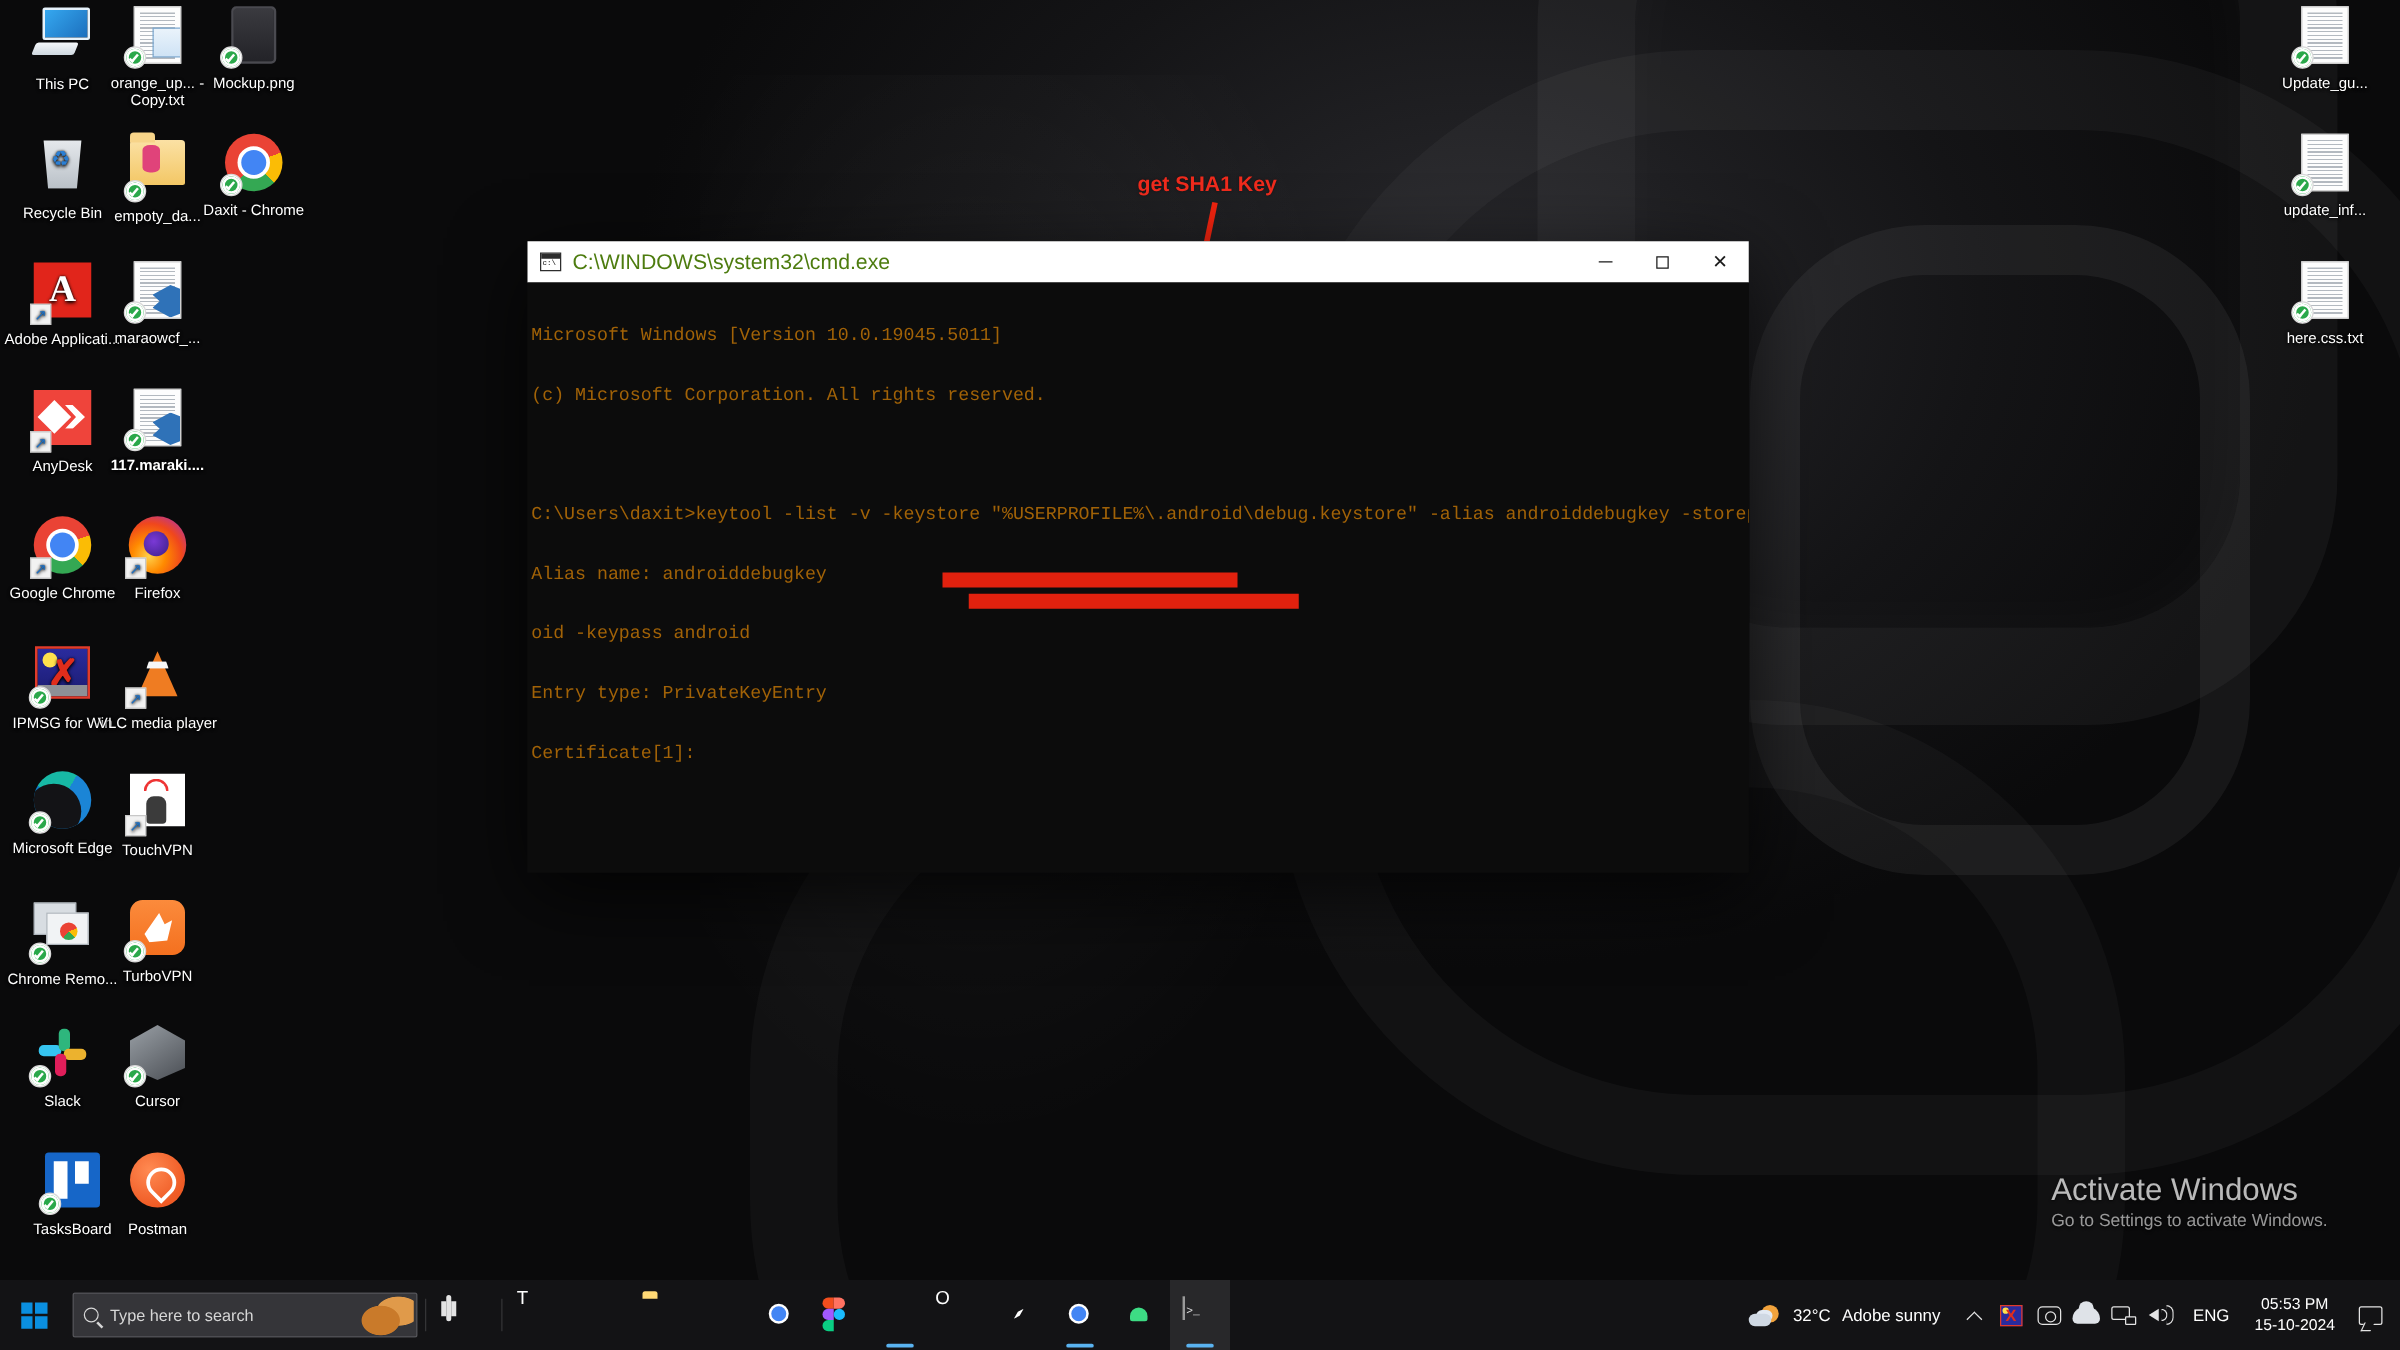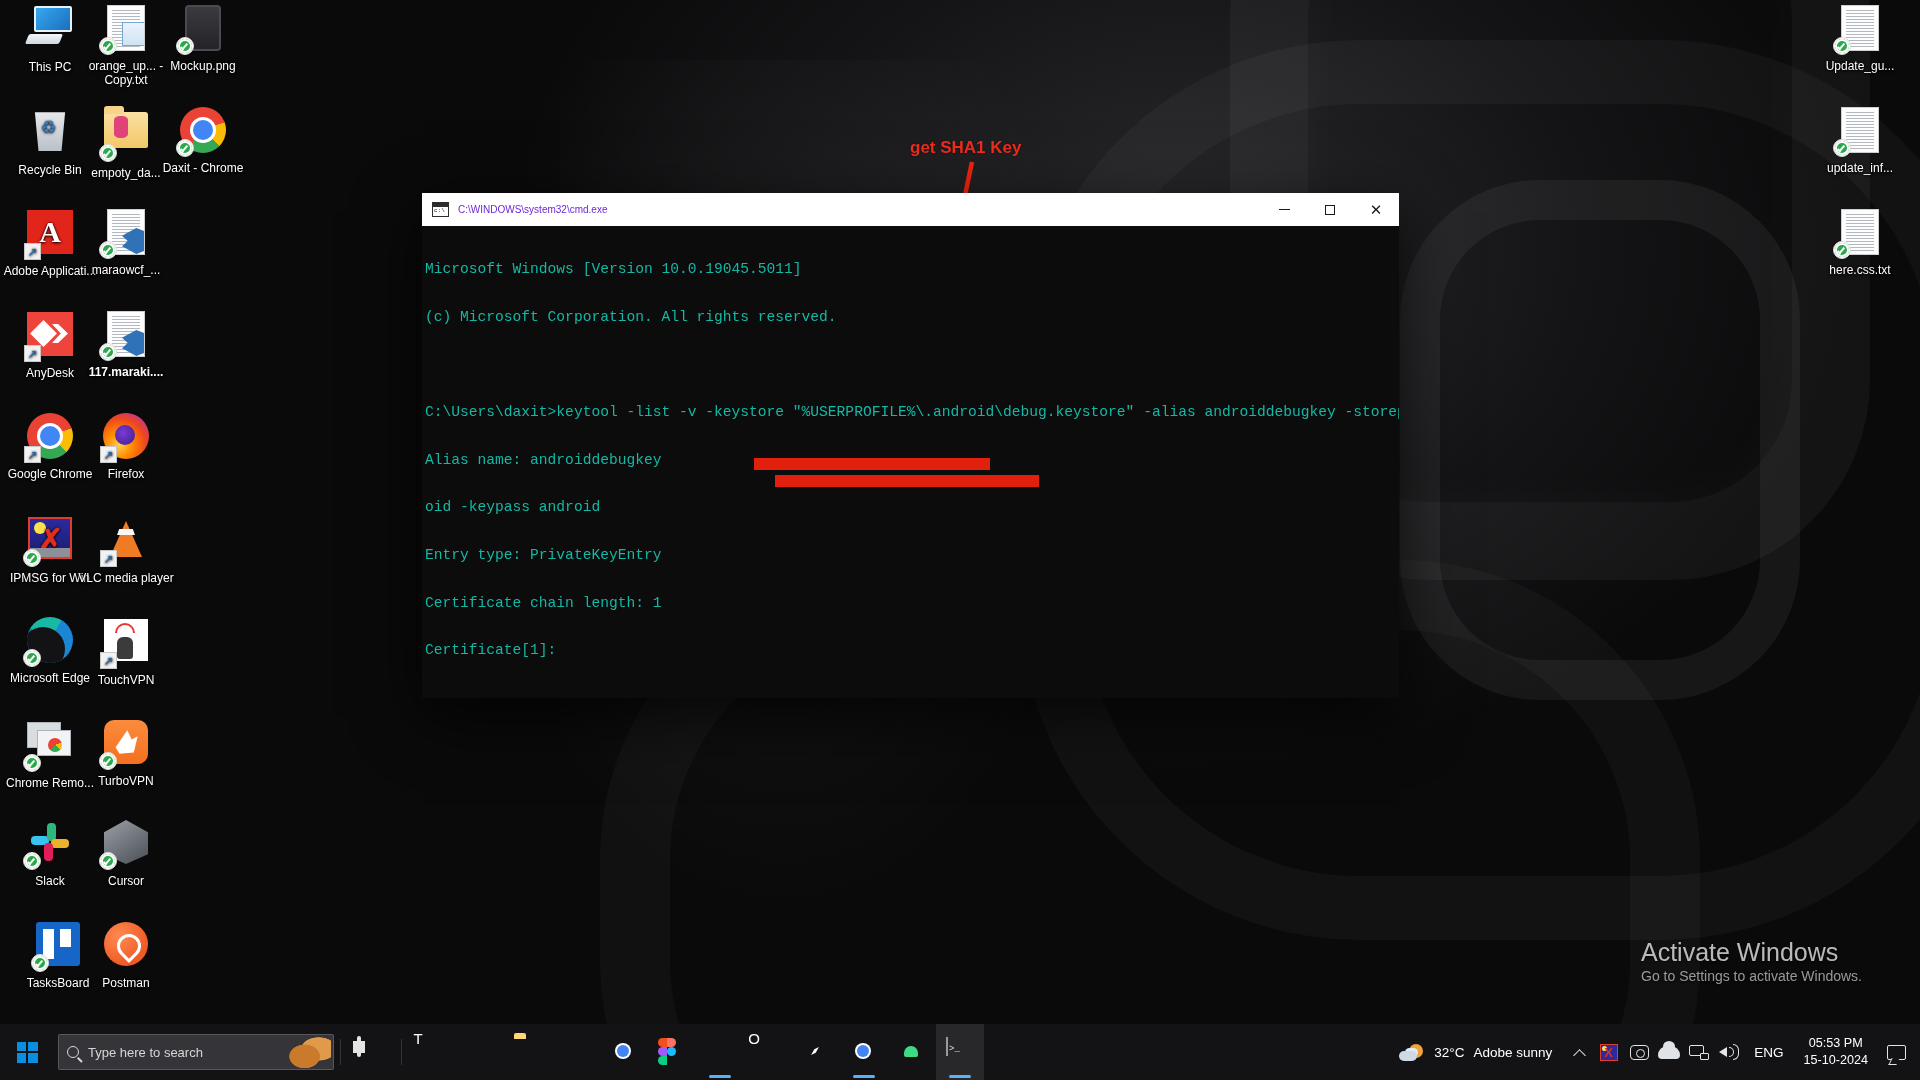--- a/index.html
+++ b/index.html
@@ -334,21 +334,21 @@
     background: #fff; border: 1px solid #2d2d2d; position: relative; flex: 0 0 auto;
   }
   #cmd-titlebar .cmd-ic::before {
     content:""; position:absolute; left:0; top:0; right:0; height:4px; background:#2d2d2d;
   }
   #cmd-titlebar .cmd-ic::after {
     content:"c:\\"; position:absolute; left:1px; top:4px; font-size:6px; color:#111;
     font-family:"Liberation Mono", monospace; line-height:8px;
   }
   #cmd-title-text {
-    font-size: 10px; color: #6d28d9; flex: 1 1 auto;
+    font-size: 17px; color: #4d7c0f; flex: 1 1 auto;
     font-family: "Liberation Sans", sans-serif;
   }
   .win-btn {
     width: 46px; height: 33px;
     display: flex; align-items: center; justify-content: center;
     color: #1a1a1a; font-size: 13px; font-family: "Liberation Sans", sans-serif;
   }
   .win-btn .mn { display:block; width:11px; height:1px; background:#1a1a1a; }
   .win-btn .mx { display:block; width:10px; height:10px; border:1px solid #1a1a1a; }
   .win-btn .cl { font-size: 15px; line-height: 15px; }
@@ -356,21 +356,21 @@
   #cmd-body {
     flex: 1 1 auto;
     position: relative;
     background: #0c0c0c;
     display: flex;
     overflow: hidden;
   }
   #cmd-text {
     flex: 1 1 auto;
     padding: 4px 0 0 3px;
-    color: #14b8a6;
+    color: #a16207;
     font-family: "Liberation Mono", monospace;
     font-size: 14.6px;
     line-height: 15.9px;
     white-space: pre;
     letter-spacing: 0px;
     position: relative;
   }
   #cmd-text .line { display: block; height: 15.9px; }
 
   
@@ -812,21 +812,20 @@
     </div>
     <div id="cmd-body">
       <div id="cmd-text">
         <span class="line">Microsoft Windows [Version 10.0.19045.5011]</span>
         <span class="line">(c) Microsoft Corporation. All rights reserved.</span>
         <span class="line"></span>
         <span class="line">C:\Users\daxit&gt;keytool -list -v -keystore "%USERPROFILE%\.android\debug.keystore" -alias androiddebugkey -storepass andr</span>
         <span class="line">Alias name: androiddebugkey</span>
         <span class="line">oid -keypass android</span>
         <span class="line">Entry type: PrivateKeyEntry</span>
-        <span class="line">Certificate chain length: 1</span>
         <span class="line">Certificate[1]:</span>
         
         
         
         
         
         
         
         
         

